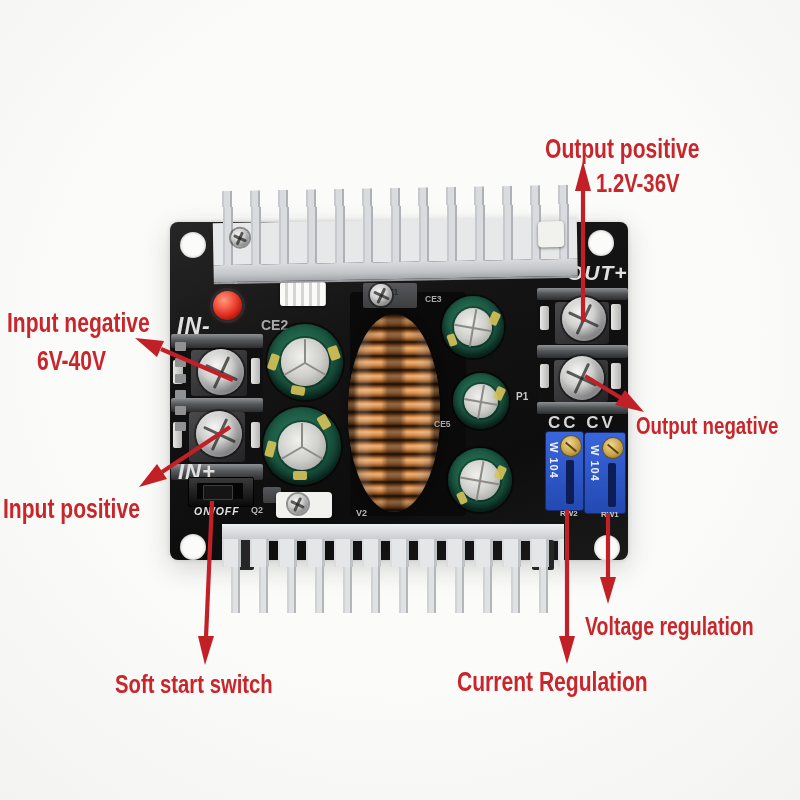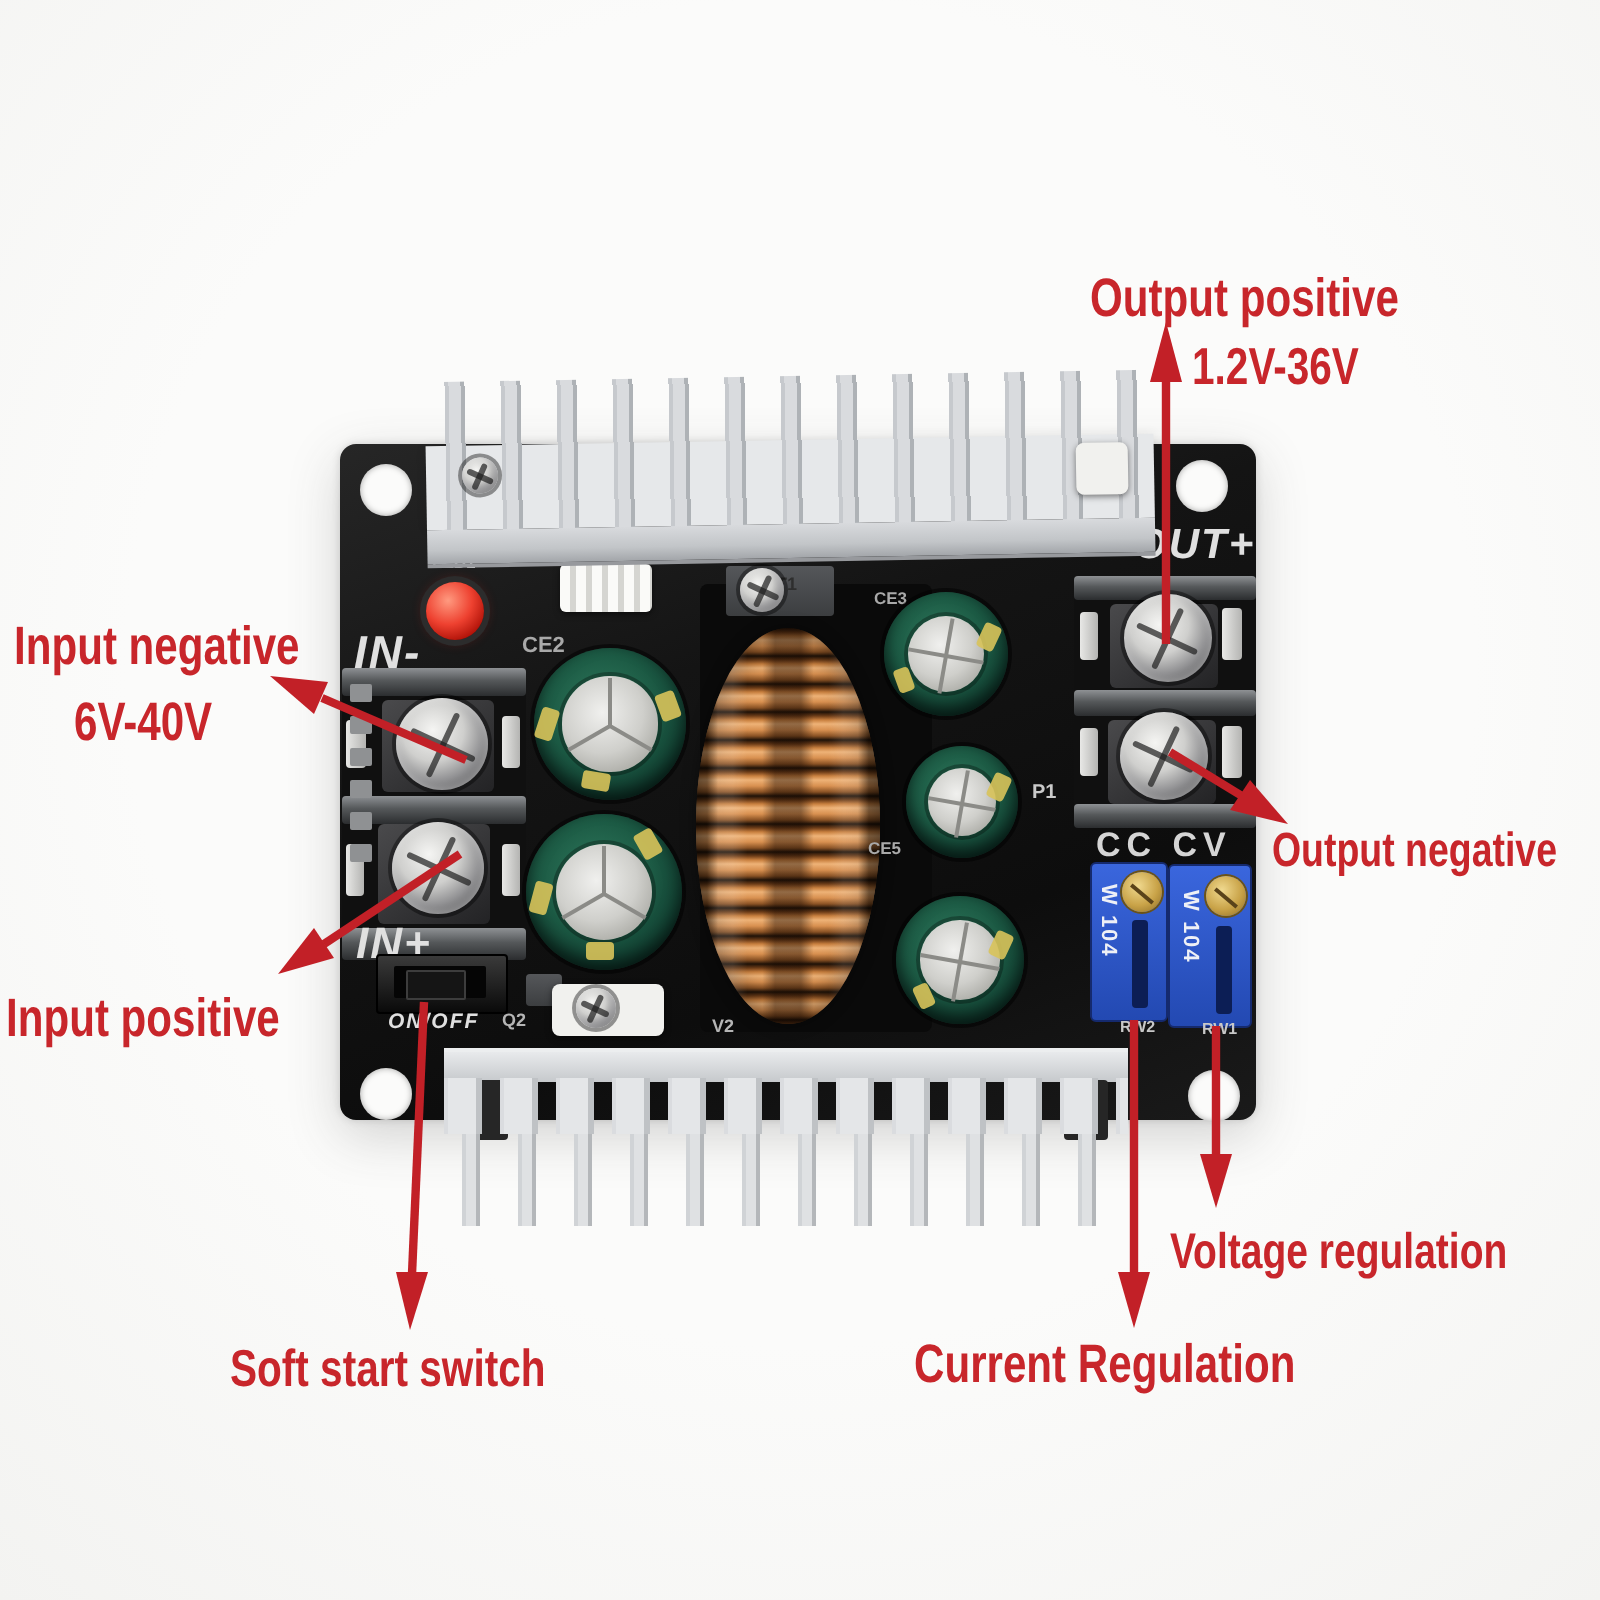--- a/index.html
+++ b/index.html
@@ -151,21 +151,21 @@
 
     <div class="wconn" style="left:110px;top:60px;width:46px;height:24px"></div>
     <div class="grayblock" style="left:193px;top:61px;width:54px;height:25px"></div>
     <div class="silk" style="left:218px;top:66px;font-size:9px;color:#2e2e2e">T1</div>
     <div class="screw" style="left:200px;top:62px;width:22px;height:22px"></div>
 
     <div class="wpost" style="left:106px;top:270px;width:56px;height:26px"></div>
     <div class="screw" style="left:118px;top:272px;width:20px;height:20px"></div>
     <div class="silk" style="left:186px;top:287px;font-size:9px;color:#b5b5b5">V2</div>
 
-    <div class="silk" style="left:91px;top:96px;font-size:11px;color:#a9a9a9">CE2</div>
+    <div class="silk" style="left:91px;top:96px;font-size:14px;color:#a9a9a9">CE2</div>
     <div class="cap" style="left:97px;top:102px;width:76px;height:76px">
       <div class="cap-top">
         <div class="spoke" style="transform:rotate(30deg)"></div>
         <div class="spoke" style="transform:rotate(150deg)"></div>
         <div class="spoke" style="transform:rotate(270deg)"></div>
       </div>
       <div class="ymark" style="left:2px;top:30px;width:9px;height:16px;transform:rotate(18deg)"></div>
       <div class="ymark" style="left:62px;top:22px;width:10px;height:14px;transform:rotate(-20deg)"></div>
       <div class="ymark" style="left:24px;top:62px;width:14px;height:9px;transform:rotate(10deg)"></div>
     </div>
@@ -175,21 +175,21 @@
         <div class="spoke" style="transform:rotate(150deg)"></div>
         <div class="spoke" style="transform:rotate(270deg)"></div>
       </div>
       <div class="ymark" style="left:3px;top:34px;width:9px;height:16px;transform:rotate(15deg)"></div>
       <div class="ymark" style="left:56px;top:8px;width:10px;height:14px;transform:rotate(-30deg)"></div>
       <div class="ymark" style="left:30px;top:64px;width:14px;height:9px"></div>
     </div>
 
     <div class="toroid" style="left:178px;top:92px"></div>
 
-    <div class="silk" style="left:267px;top:73px;font-size:8.5px;color:#a9a9a9">CE3</div>
+    <div class="silk" style="left:255px;top:73px;font-size:8.5px;color:#a9a9a9">CE3</div>
     <div class="cap" style="left:272px;top:74px;width:62px;height:62px">
       <div class="cap-top">
         <div class="spoke" style="transform:rotate(10deg)"></div>
         <div class="spoke" style="transform:rotate(100deg)"></div>
         <div class="spoke" style="transform:rotate(190deg)"></div>
         <div class="spoke" style="transform:rotate(280deg)"></div>
       </div>
       <div class="ymark" style="left:48px;top:16px;width:9px;height:13px;transform:rotate(25deg)"></div>
       <div class="ymark" style="left:6px;top:38px;width:8px;height:12px;transform:rotate(-20deg)"></div>
     </div>

